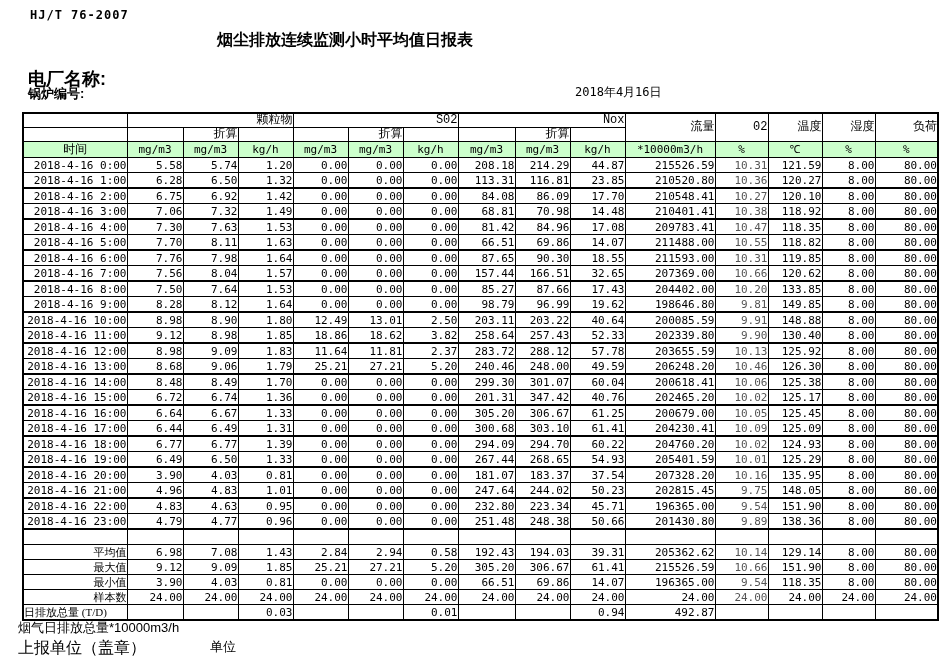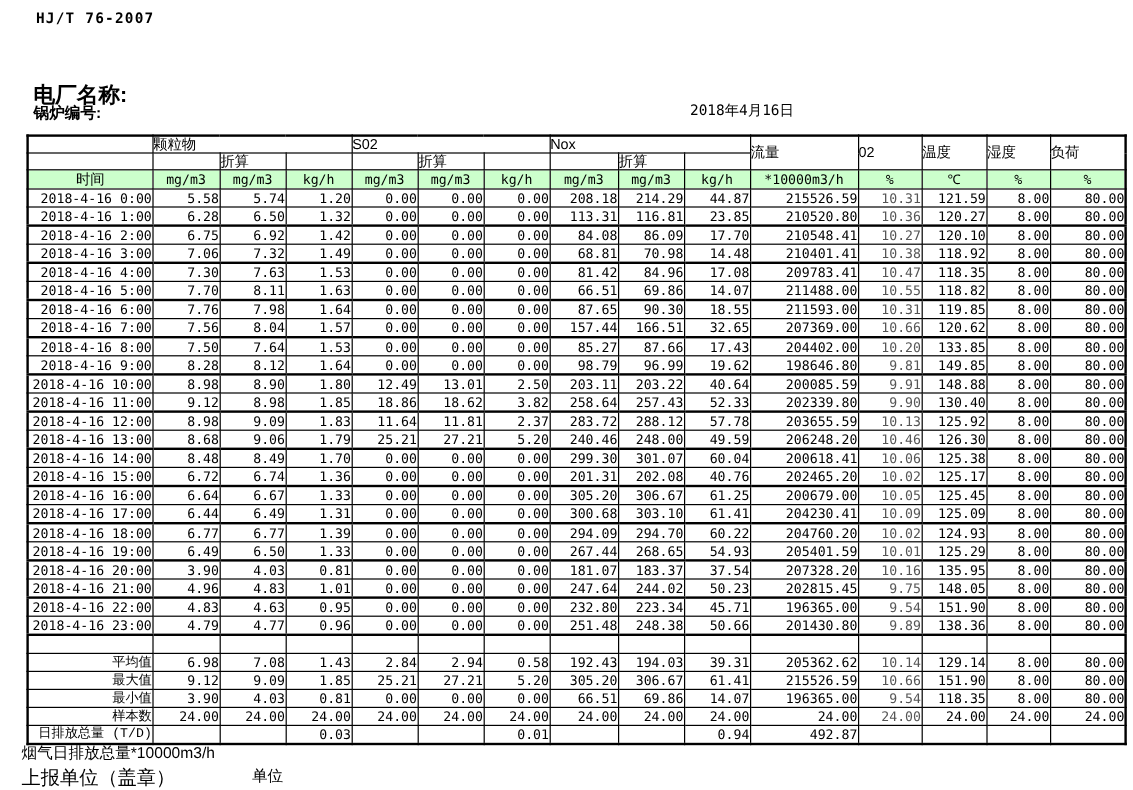--- a/index.html
+++ b/index.html
@@ -7,42 +7,43 @@
         font-family:"DejaVu Sans Mono","Liberation Sans",sans-serif;color:#000;padding-left:12px;}
   .std-code{position:absolute;left:30px;top:8px;font-size:12px;font-weight:bold;letter-spacing:1px;}
   .doc-title{position:absolute;left:217px;top:30px;font-size:16px;font-weight:bold;font-family:"Liberation Sans",sans-serif;}
   .meta-plant{position:absolute;left:28px;top:67px;font-size:18px;font-weight:bold;font-family:"Liberation Sans",sans-serif;}
   .meta-boiler{position:absolute;left:28px;top:85px;font-size:13px;font-weight:bold;font-family:Liberation Sans, sans-serif;}
   .meta-date{position:absolute;left:575px;top:84px;font-size:12px;}
   table.report{position:absolute;left:22px;top:112px;border-collapse:collapse;table-layout:fixed;
                border:2px solid #000;}
   table.report td{border:1px solid #000;padding:0;font-size:11px;line-height:13px;height:13px;
                   overflow:hidden;white-space:nowrap;vertical-align:middle;}
-  tr.hdr td{text-align:left;font-size:12px;font-family:Liberation Sans, sans-serif;}
+  tr.hdr td{text-align:right;font-size:12px;font-family:Liberation Mono, monospace;}
   tr.unit-row td{background:#ccffcc;text-align:center;height:15px;font-size:11px;}
   tr.data td{height:14px;}
   tr.data.thick td{border-bottom-width:2px;}
   td.time{text-align:right;padding-right:3px;}
   td.num{text-align:right;padding-right:10px;}
   td.flow{text-align:right;padding-right:14px;}
   td.o2{color:#555;}
   tr.spacer td{height:14px;}
   tr.sumr td{height:14px;}
   td.sum-lbl{text-align:right;padding-right:2px;font-size:12px;font-family:"Liberation Sans",sans-serif;}
-  td.total-lbl{text-align:right;padding-left:1px;font-size:12px;font-family:Liberation Mono, monospace;}
+  td.total-lbl{text-align:left;padding-left:1px;font-size:12px;font-family:Liberation Serif, serif;}
   td.sum-num{text-align:right;padding-right:2px;}
   .f-note{position:absolute;left:18px;top:619px;font-size:13px;font-family:"Liberation Sans",sans-serif;}
   .f-report{position:absolute;left:18px;top:638px;font-size:16px;font-family:"Liberation Sans",sans-serif;}
   .f-unit{position:absolute;left:210px;top:638px;font-size:13px;font-family:"Liberation Sans",sans-serif;}
 </style>
 </head>
 <body>
 
 <div class="page">
   <div class="std-code">HJ/T  76-2007</div>
+  <div class="doc-title">烟尘排放连续监测小时平均值日报表</div>
   <div class="meta-plant">电厂名称:</div>
   <div class="meta-boiler">锅炉编号:</div>
   <div class="meta-date">2018年4月16日</div>
 
   <table class="report">
     <colgroup id="cols">
         <col style="width: 104px;">
         <col style="width: 56px;">
         <col style="width: 55px;">
         <col style="width: 55px;">
@@ -358,21 +359,21 @@
         </tr>
         <tr class="data thick">
           <td class="time">2018-4-16 15:00</td>
           <td class="num">6.72</td>
           <td class="num">6.74</td>
           <td class="num">1.36</td>
           <td class="num">0.00</td>
           <td class="num">0.00</td>
           <td class="num">0.00</td>
           <td class="num">201.31</td>
-          <td class="num">202.08</td>
+          <td class="num">347.42</td>
           <td class="num">40.76</td>
           <td class="flow">202465.20</td>
           <td class="num o2">10.02</td>
           <td class="num">125.17</td>
           <td class="num">8.00</td>
           <td class="num">80.00</td>
         </tr>
         <tr class="data">
           <td class="time">2018-4-16 16:00</td>
           <td class="num">6.64</td>

